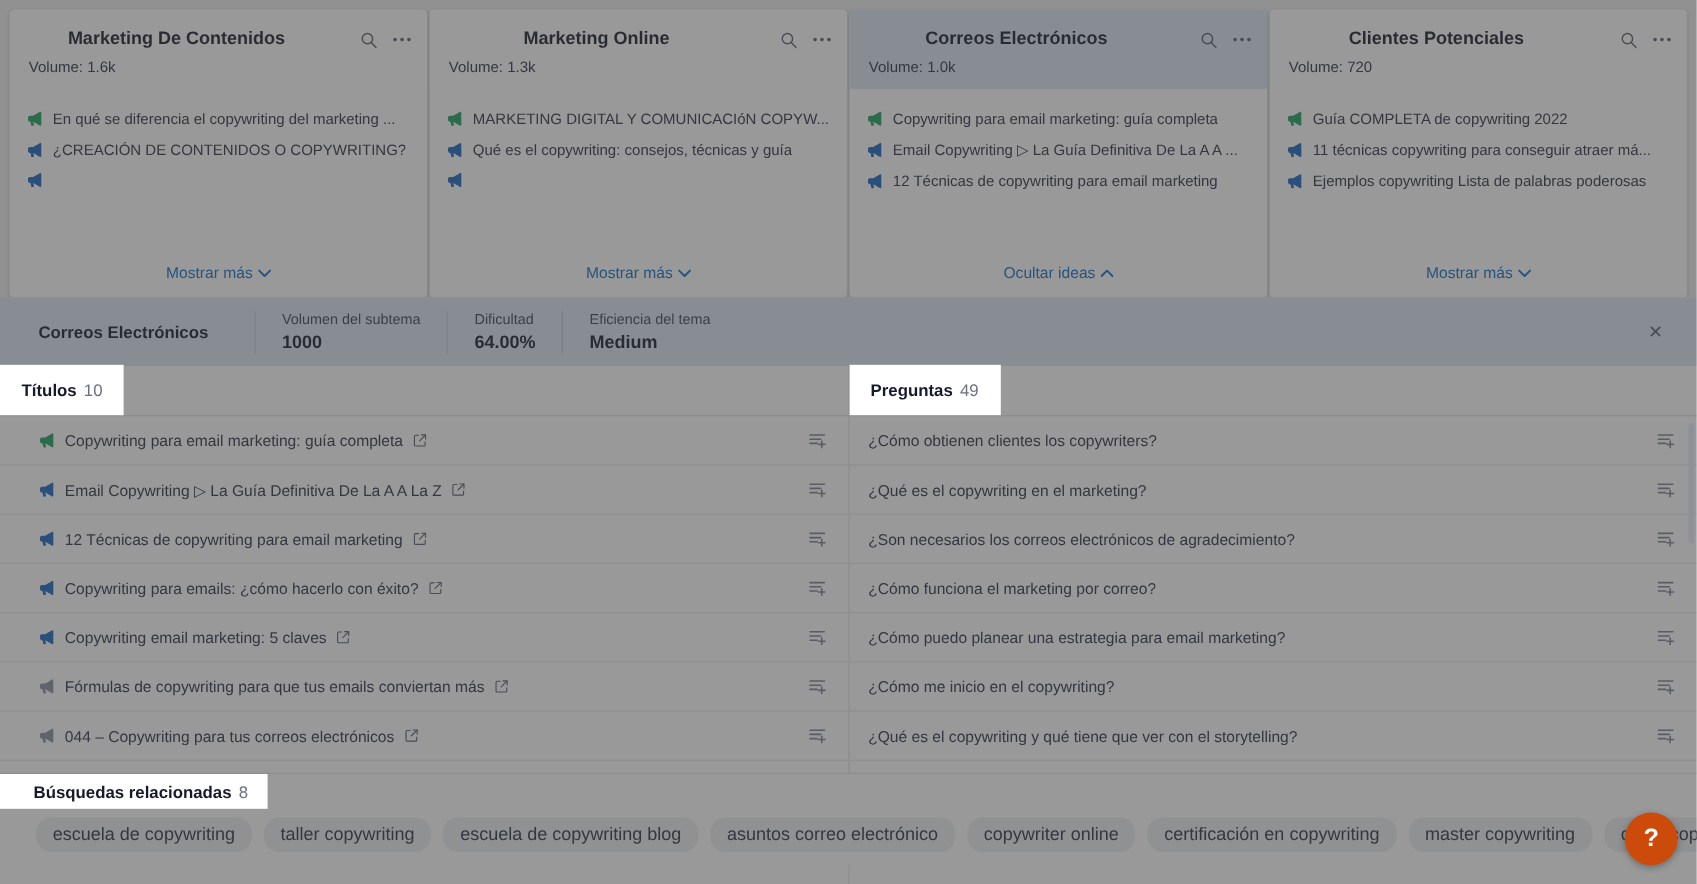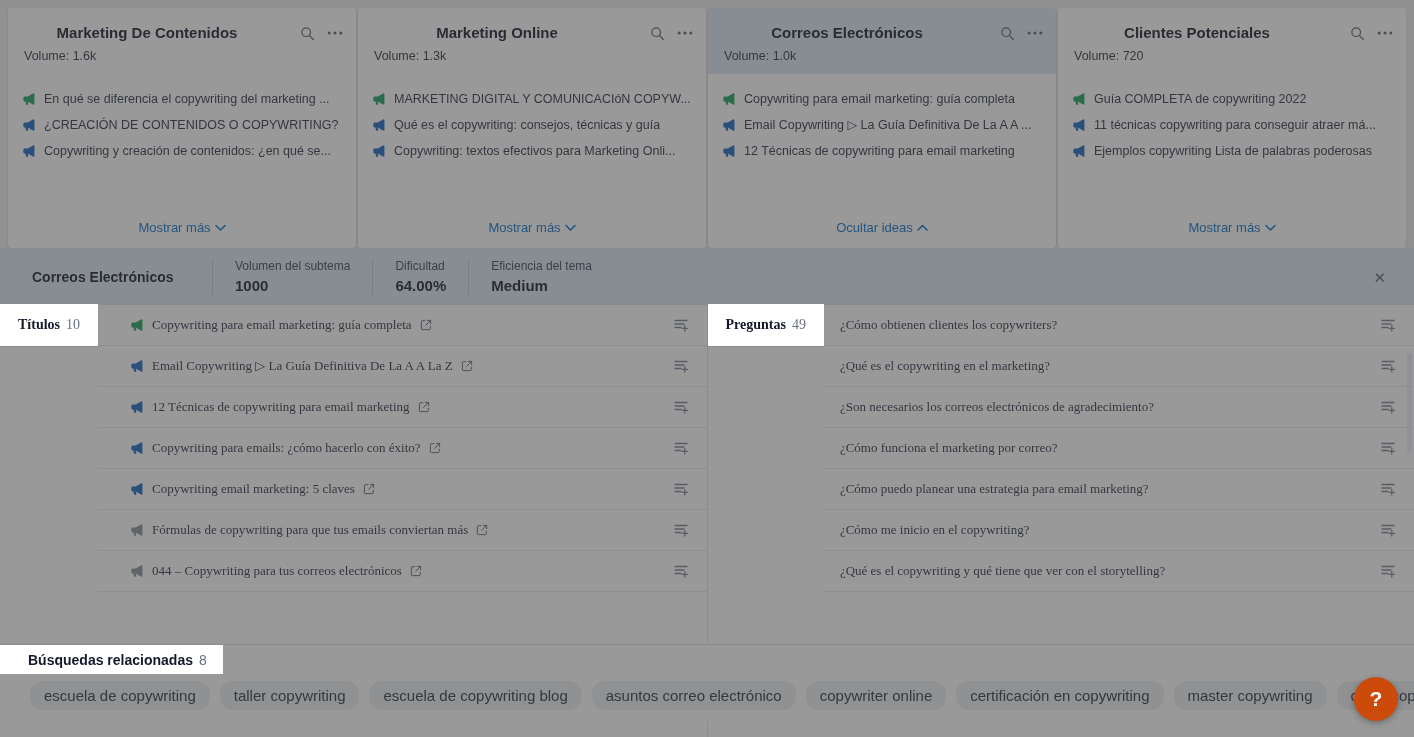--- a/index.html
+++ b/index.html
@@ -183,22 +183,21 @@
     display: flex;
     height: 433px;
   }
 
   .det-col {
     flex: 1 1 0;
     min-width: 0;
     position: relative;
     border-right: 1px solid #e3e4e8;
     display: flex;
-    flex-direction: row;
-    font-family: Liberation Serif, serif;
+    flex-direction: column;
   }
   .det-col:last-child { border-right: 0; }
 
   .col-tab-bar {
     height: 42px;
     display: flex;
     align-items: flex-end;
     border-bottom: 1px solid #e3e4e8;
   }
 
@@ -371,21 +370,20 @@
           <div class="idea-row">
             <svg class="megaphone" viewBox="0 0 16 16">
               <path fill="#1765c1" d="M14.2 2.1c0-.6-.6-1-1.1-.7L6.5 5.2H3.3C2.3 5.2 1.5 6 1.5 7v2c0 1 .8 1.8 1.8 1.8h.6l.7 3.3c.1.4.4.6.8.6h1c.5 0 .9-.5.8-1l-.6-2.9 6.5 3.8c.5.3 1.1-.1 1.1-.7V2.1z"></path>
             </svg>
             <span class="idea-text">¿CREACIÓN DE CONTENIDOS O COPYWRITING?</span>
           </div>
           <div class="idea-row">
             <svg class="megaphone" viewBox="0 0 16 16">
               <path fill="#1765c1" d="M14.2 2.1c0-.6-.6-1-1.1-.7L6.5 5.2H3.3C2.3 5.2 1.5 6 1.5 7v2c0 1 .8 1.8 1.8 1.8h.6l.7 3.3c.1.4.4.6.8.6h1c.5 0 .9-.5.8-1l-.6-2.9 6.5 3.8c.5.3 1.1-.1 1.1-.7V2.1z"></path>
             </svg>
-            <span class="idea-text">Copywriting y creación de contenidos: ¿en qué se...</span>
           </div>
         </div>
         <div class="card-foot">
           <span>Mostrar más</span>
           <span class="chev"><svg width="11" height="8" viewBox="0 0 11 8">
               <path d="M1 1.5 L5.5 6 L10 1.5" fill="none" stroke="currentColor" stroke-width="1.6" stroke-linecap="round" stroke-linejoin="round"></path>
             </svg></span>
         </div>
       </div>
       <div class="topic-card">
@@ -418,21 +416,20 @@
           <div class="idea-row">
             <svg class="megaphone" viewBox="0 0 16 16">
               <path fill="#1765c1" d="M14.2 2.1c0-.6-.6-1-1.1-.7L6.5 5.2H3.3C2.3 5.2 1.5 6 1.5 7v2c0 1 .8 1.8 1.8 1.8h.6l.7 3.3c.1.4.4.6.8.6h1c.5 0 .9-.5.8-1l-.6-2.9 6.5 3.8c.5.3 1.1-.1 1.1-.7V2.1z"></path>
             </svg>
             <span class="idea-text">Qué es el copywriting: consejos, técnicas y guía</span>
           </div>
           <div class="idea-row">
             <svg class="megaphone" viewBox="0 0 16 16">
               <path fill="#1765c1" d="M14.2 2.1c0-.6-.6-1-1.1-.7L6.5 5.2H3.3C2.3 5.2 1.5 6 1.5 7v2c0 1 .8 1.8 1.8 1.8h.6l.7 3.3c.1.4.4.6.8.6h1c.5 0 .9-.5.8-1l-.6-2.9 6.5 3.8c.5.3 1.1-.1 1.1-.7V2.1z"></path>
             </svg>
-            <span class="idea-text">Copywriting: textos efectivos para Marketing Onli...</span>
           </div>
         </div>
         <div class="card-foot">
           <span>Mostrar más</span>
           <span class="chev"><svg width="11" height="8" viewBox="0 0 11 8">
               <path d="M1 1.5 L5.5 6 L10 1.5" fill="none" stroke="currentColor" stroke-width="1.6" stroke-linecap="round" stroke-linejoin="round"></path>
             </svg></span>
         </div>
       </div>
       <div class="topic-card selected">

